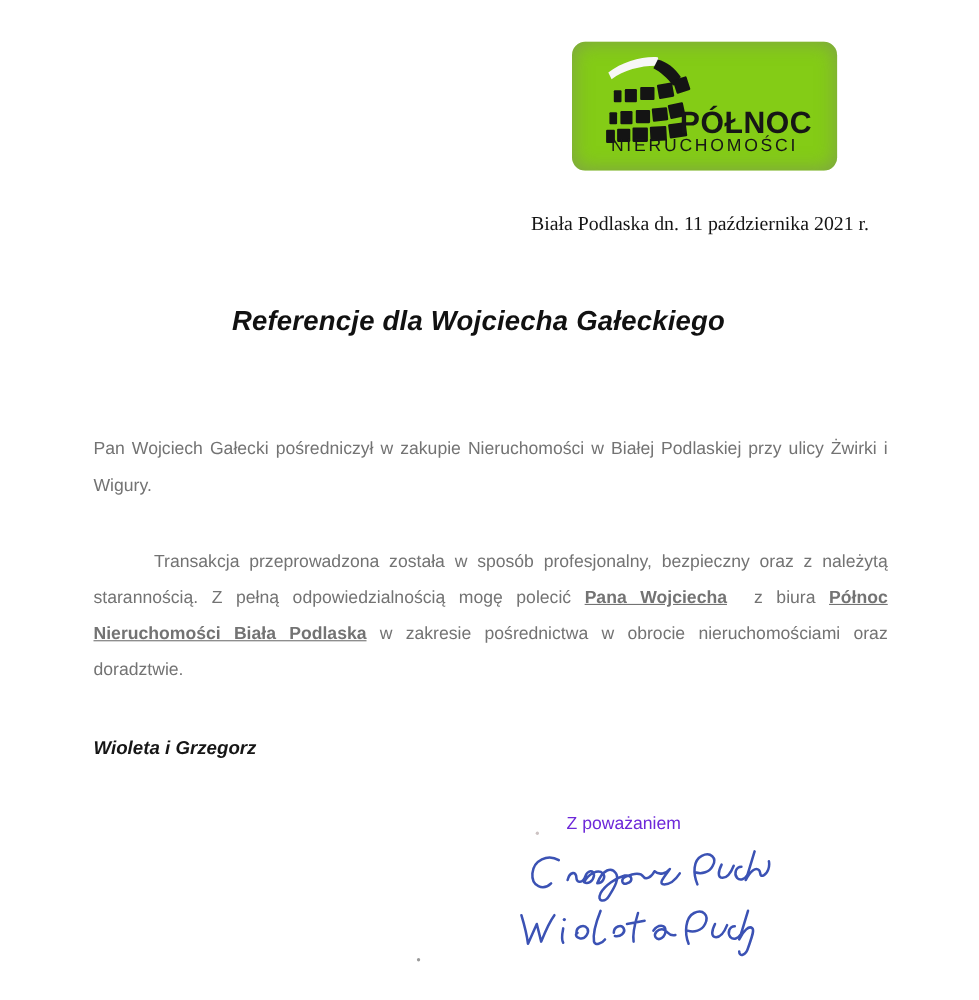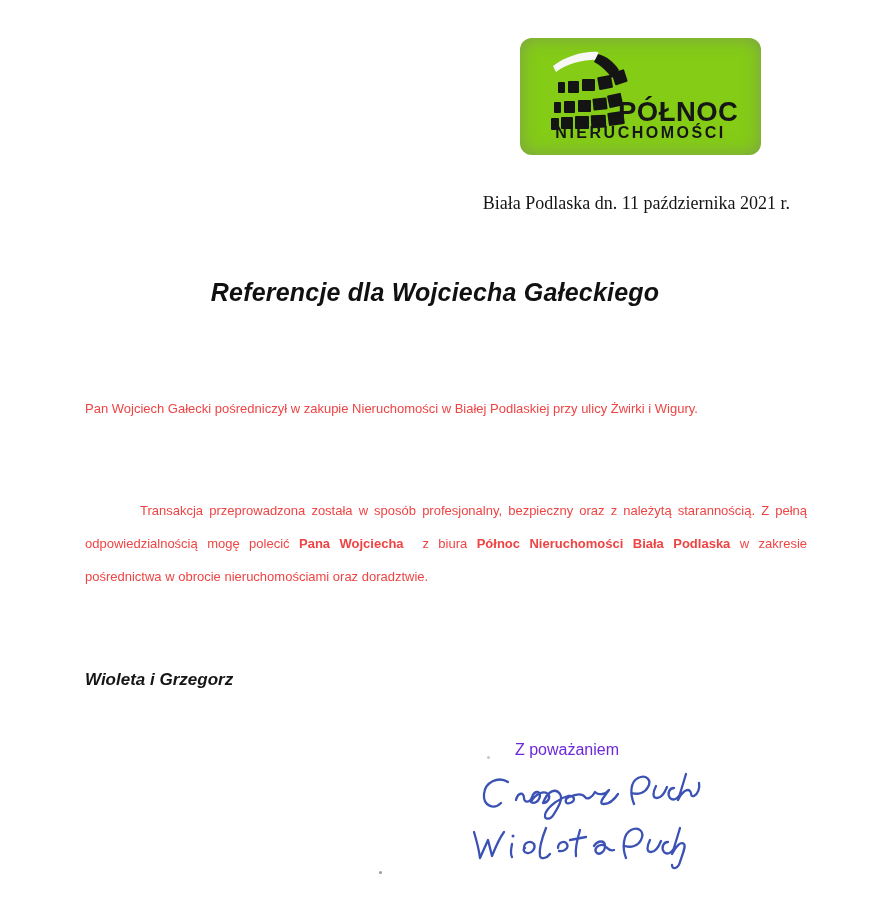--- a/index.html
+++ b/index.html
@@ -15,40 +15,40 @@
     box-shadow: inset 0 0 18px rgba(120,120,120,.55);
   }
   .logo-fan { position:absolute; left:26px; top:8px; }
   .logo-name {
     position:absolute; left:98px; top:58px; font-size:28px; font-weight:bold;
     color:#161616; letter-spacing:.5px; transform:scaleX(.98); transform-origin:left;
     white-space:nowrap;
   }
   .logo-sub {
     position:absolute; left:0; right:0; top:86px; text-align:center;
-    font-size:16px; font-weight:bold; color:#161616; letter-spacing:2.5px;
+    font-size:16px; font-weight:normal; color:#161616; letter-spacing:2.5px;
     white-space:nowrap;
   }
 
   
   .date-line {
     position:absolute; left:85px; top:193px; width:705px; text-align:right;
     font-family:"Liberation Serif", serif; font-size:18px; color:#151515;
   }
   .doc-title {
     position:absolute; left:85px; top:278px; width:700px; text-align:center;
     font-size:25px; font-weight:bold; color:#111; letter-spacing:.2px;font-style:italic;
   }
   .para {
-    position:absolute; left:85px; width:722px; font-size:13px; line-height:33px;
-    text-align:justify; color:#ef4444;margin-top:32px;
+    position:absolute; left:85px; width:722px; font-size:16px; line-height:33px;
+    text-align:justify; color:#737373;margin-top:32px;
   }
   .para-1 { top:360px; }
   .para-2 { top:462px; text-indent:55px; }
-  .para b { font-weight:bold; }
+  .para b { font-weight:bold;text-decoration:underline; }
   .signatories {
     position:absolute; left:85px; top:670px; font-size:17px;
     font-weight:bold; font-style:italic; color:#161616;
   }
   .closing { position:absolute; left:515px; top:741px; font-size:16px; color:#6d28d9; }
 
   
   .signature-block { position:absolute; left:468px; top:770px; width:250px; height:112px; }
   .signature-block path { fill:none; stroke:#3b52b4; stroke-width:2.3; stroke-linecap:round; stroke-linejoin:round; }
   .signature-block .ink-dot { fill:#3b52b4; stroke:none; }

